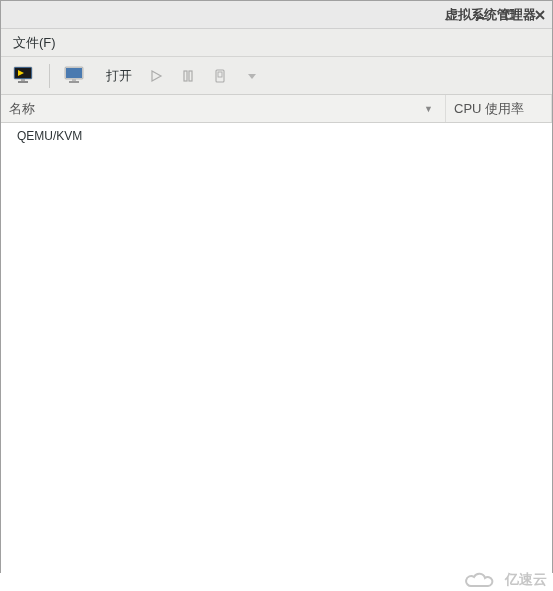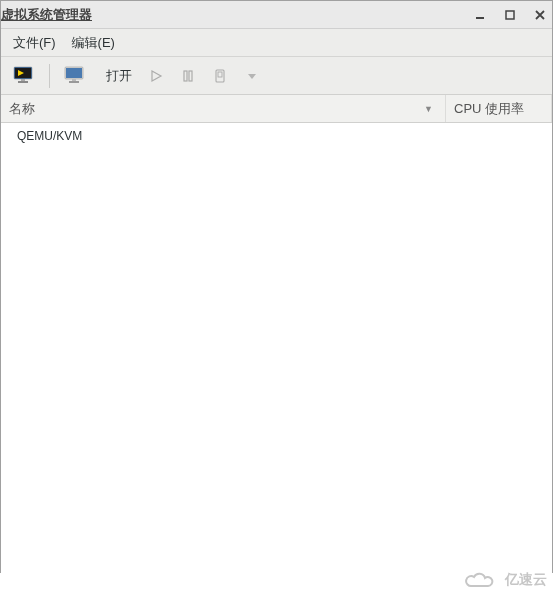--- a/index.html
+++ b/index.html
@@ -22,25 +22,24 @@
       height: 28px;
       background: #eaeaea;
       border-bottom: 1px solid #d0d0d0;
       display: flex;
       align-items: center;
       position: relative;
     }
     .titlebar-title {
       position: absolute;
       left: 0; right: 16px;
-      text-align: left;
+      text-align: right;
       font-weight: bold;
       font-size: 13px;
       color: #444;
-      text-decoration: underline;
     }
     .titlebar-controls {
       position: absolute;
       right: 4px;
       display: flex;
       gap: 14px;
       align-items: center;
     }
     .win-btn {
       width: 16px;
@@ -165,21 +164,20 @@
       <div class="win-btn">
         <svg class="icon-svg" width="10" height="10" viewBox="0 0 10 10">
             <path d="M1 1 L9 9 M9 1 L1 9" stroke="#444" stroke-width="1.8"></path>
           </svg>
       </div>
     </div>
   </div>
 
   <div class="menubar">
     <div class="menu-item">文件(F)</div>
-    <div class="menu-item">编辑(E)</div>
   </div>
 
   <div class="toolbar">
     <div class="tool-button">
       <svg class="icon-svg" width="22" height="20" viewBox="0 0 22 20">
         <rect x="1" y="1" width="18" height="12" rx="1" fill="#2a5a8c" stroke="#888" stroke-width="0.5"></rect>
         <rect x="2" y="2" width="16" height="10" fill="#1a1a1a"></rect>
         <polygon points="5,4 5,10 11,7" fill="#f6d000"></polygon>
         <rect x="8" y="13" width="4" height="2" fill="#aaa"></rect>
         <rect x="5" y="15" width="10" height="2" fill="#888"></rect>

